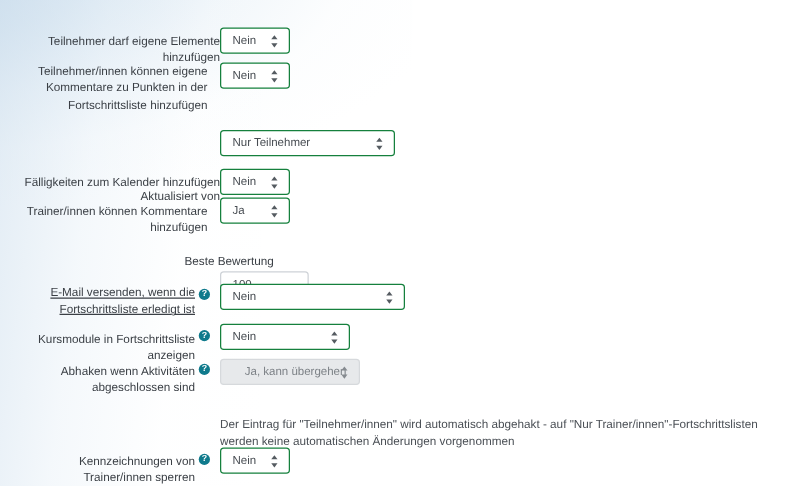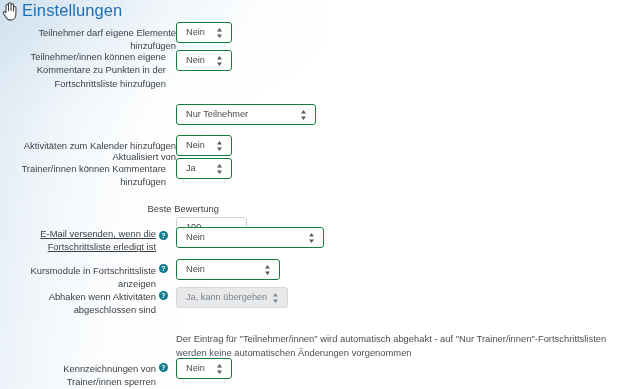--- a/index.html
+++ b/index.html
@@ -171,26 +171,20 @@
   }
 </style>
 </head>
 <body>
 
 <div id="screen">
 
   <div id="bg-wash"></div>
   <div id="bg-wash-2"></div>
 
-  <div id="header">
-    <svg id="cursor-hand" viewBox="0 0 17 19" xmlns="http://www.w3.org/2000/svg">
-      <path d="M5.0 10.6 L5.0 3.4 a1.25 1.25 0 0 1 2.5 0 L7.5 8.6 L7.5 2.1 a1.25 1.25 0 0 1 2.5 0 L10.0 8.6 L10.0 3.1 a1.25 1.25 0 0 1 2.5 0 L12.5 9.1 L12.5 5.6 a1.2 1.2 0 0 1 2.4 0 L14.9 12.3 c0 3.4 -2.2 5.8 -5.3 5.8 c-3.0 0 -4.0 -1.5 -5.1 -3.6 L2.5 11.6 a1.25 1.25 0 0 1 1.9 -1.6 Z" fill="#ffffff" stroke="#3c4145" stroke-width="1.05" stroke-linejoin="round"></path>
-    </svg>
-    <div id="page-title">Einstellungen</div>
-  </div>
 
   <div id="form">
 
     <div class="row">
       <div class="label" style="left:16px; top:4px; width:160px;">Teilnehmer darf eigene Elemente hinzufügen</div>
       <div class="sel" style="left:176px; top:0px; width:56px;">
         <span>Nein</span>
         <svg class="arrow" viewBox="0 0 7 11" xmlns="http://www.w3.org/2000/svg">
           <path d="M3.5 0.6 L6.0 3.9 L1.0 3.9 Z" fill="currentColor"></path>
           <path d="M3.5 10.4 L6.0 7.1 L1.0 7.1 Z" fill="currentColor"></path>
@@ -214,21 +208,21 @@
       <div class="sel" style="left:176px; top:82px; width:140px;">
         <span>Nur Teilnehmer</span>
         <svg class="arrow" viewBox="0 0 7 11" xmlns="http://www.w3.org/2000/svg">
           <path d="M3.5 0.6 L6.0 3.9 L1.0 3.9 Z" fill="currentColor"></path>
           <path d="M3.5 10.4 L6.0 7.1 L1.0 7.1 Z" fill="currentColor"></path>
         </svg>
       </div>
     </div>
 
     <div class="row">
-      <div class="label" style="left:16px; top:117px; width:160px;">Aktivitäten zum Kalender hinzufügen</div>
+      <div class="label" style="left:16px; top:117px; width:160px;">Fälligkeiten zum Kalender hinzufügen</div>
       <div class="sel" style="left:176px; top:113px; width:56px;">
         <span>Nein</span>
         <svg class="arrow" viewBox="0 0 7 11" xmlns="http://www.w3.org/2000/svg">
           <path d="M3.5 0.6 L6.0 3.9 L1.0 3.9 Z" fill="currentColor"></path>
           <path d="M3.5 10.4 L6.0 7.1 L1.0 7.1 Z" fill="currentColor"></path>
         </svg>
       </div>
     </div>
 
     <div class="row">
@@ -269,21 +263,21 @@
         <svg class="arrow" viewBox="0 0 7 11" xmlns="http://www.w3.org/2000/svg">
           <path d="M3.5 0.6 L6.0 3.9 L1.0 3.9 Z" fill="currentColor"></path>
           <path d="M3.5 10.4 L6.0 7.1 L1.0 7.1 Z" fill="currentColor"></path>
         </svg>
       </div>
     </div>
 
     <div class="row">
       <div class="label" style="left:16px; top:268px; width:140px;">Abhaken wenn Aktivitäten abgeschlossen sind</div>
       <div class="help-icon" style="left:159px; top:269px;">?</div>
-      <div class="sel disabled" style="left:176px; top:265px; width:112px;">
+      <div class="sel disabled" style="left:176px; top:265px; width:112px;text-align:center;">
         <span>Ja, kann übergehen</span>
         <svg class="arrow" viewBox="0 0 7 11" xmlns="http://www.w3.org/2000/svg">
           <path d="M3.5 0.6 L6.0 3.9 L1.0 3.9 Z" fill="currentColor"></path>
           <path d="M3.5 10.4 L6.0 7.1 L1.0 7.1 Z" fill="currentColor"></path>
         </svg>
       </div>
     </div>
 
     <div class="desc" style="top:310px;">Der Eintrag für "Teilnehmer/innen" wird automatisch abgehakt - auf "Nur Trainer/innen"-Fortschrittslisten werden keine automatischen Änderungen vorgenommen</div>
 

